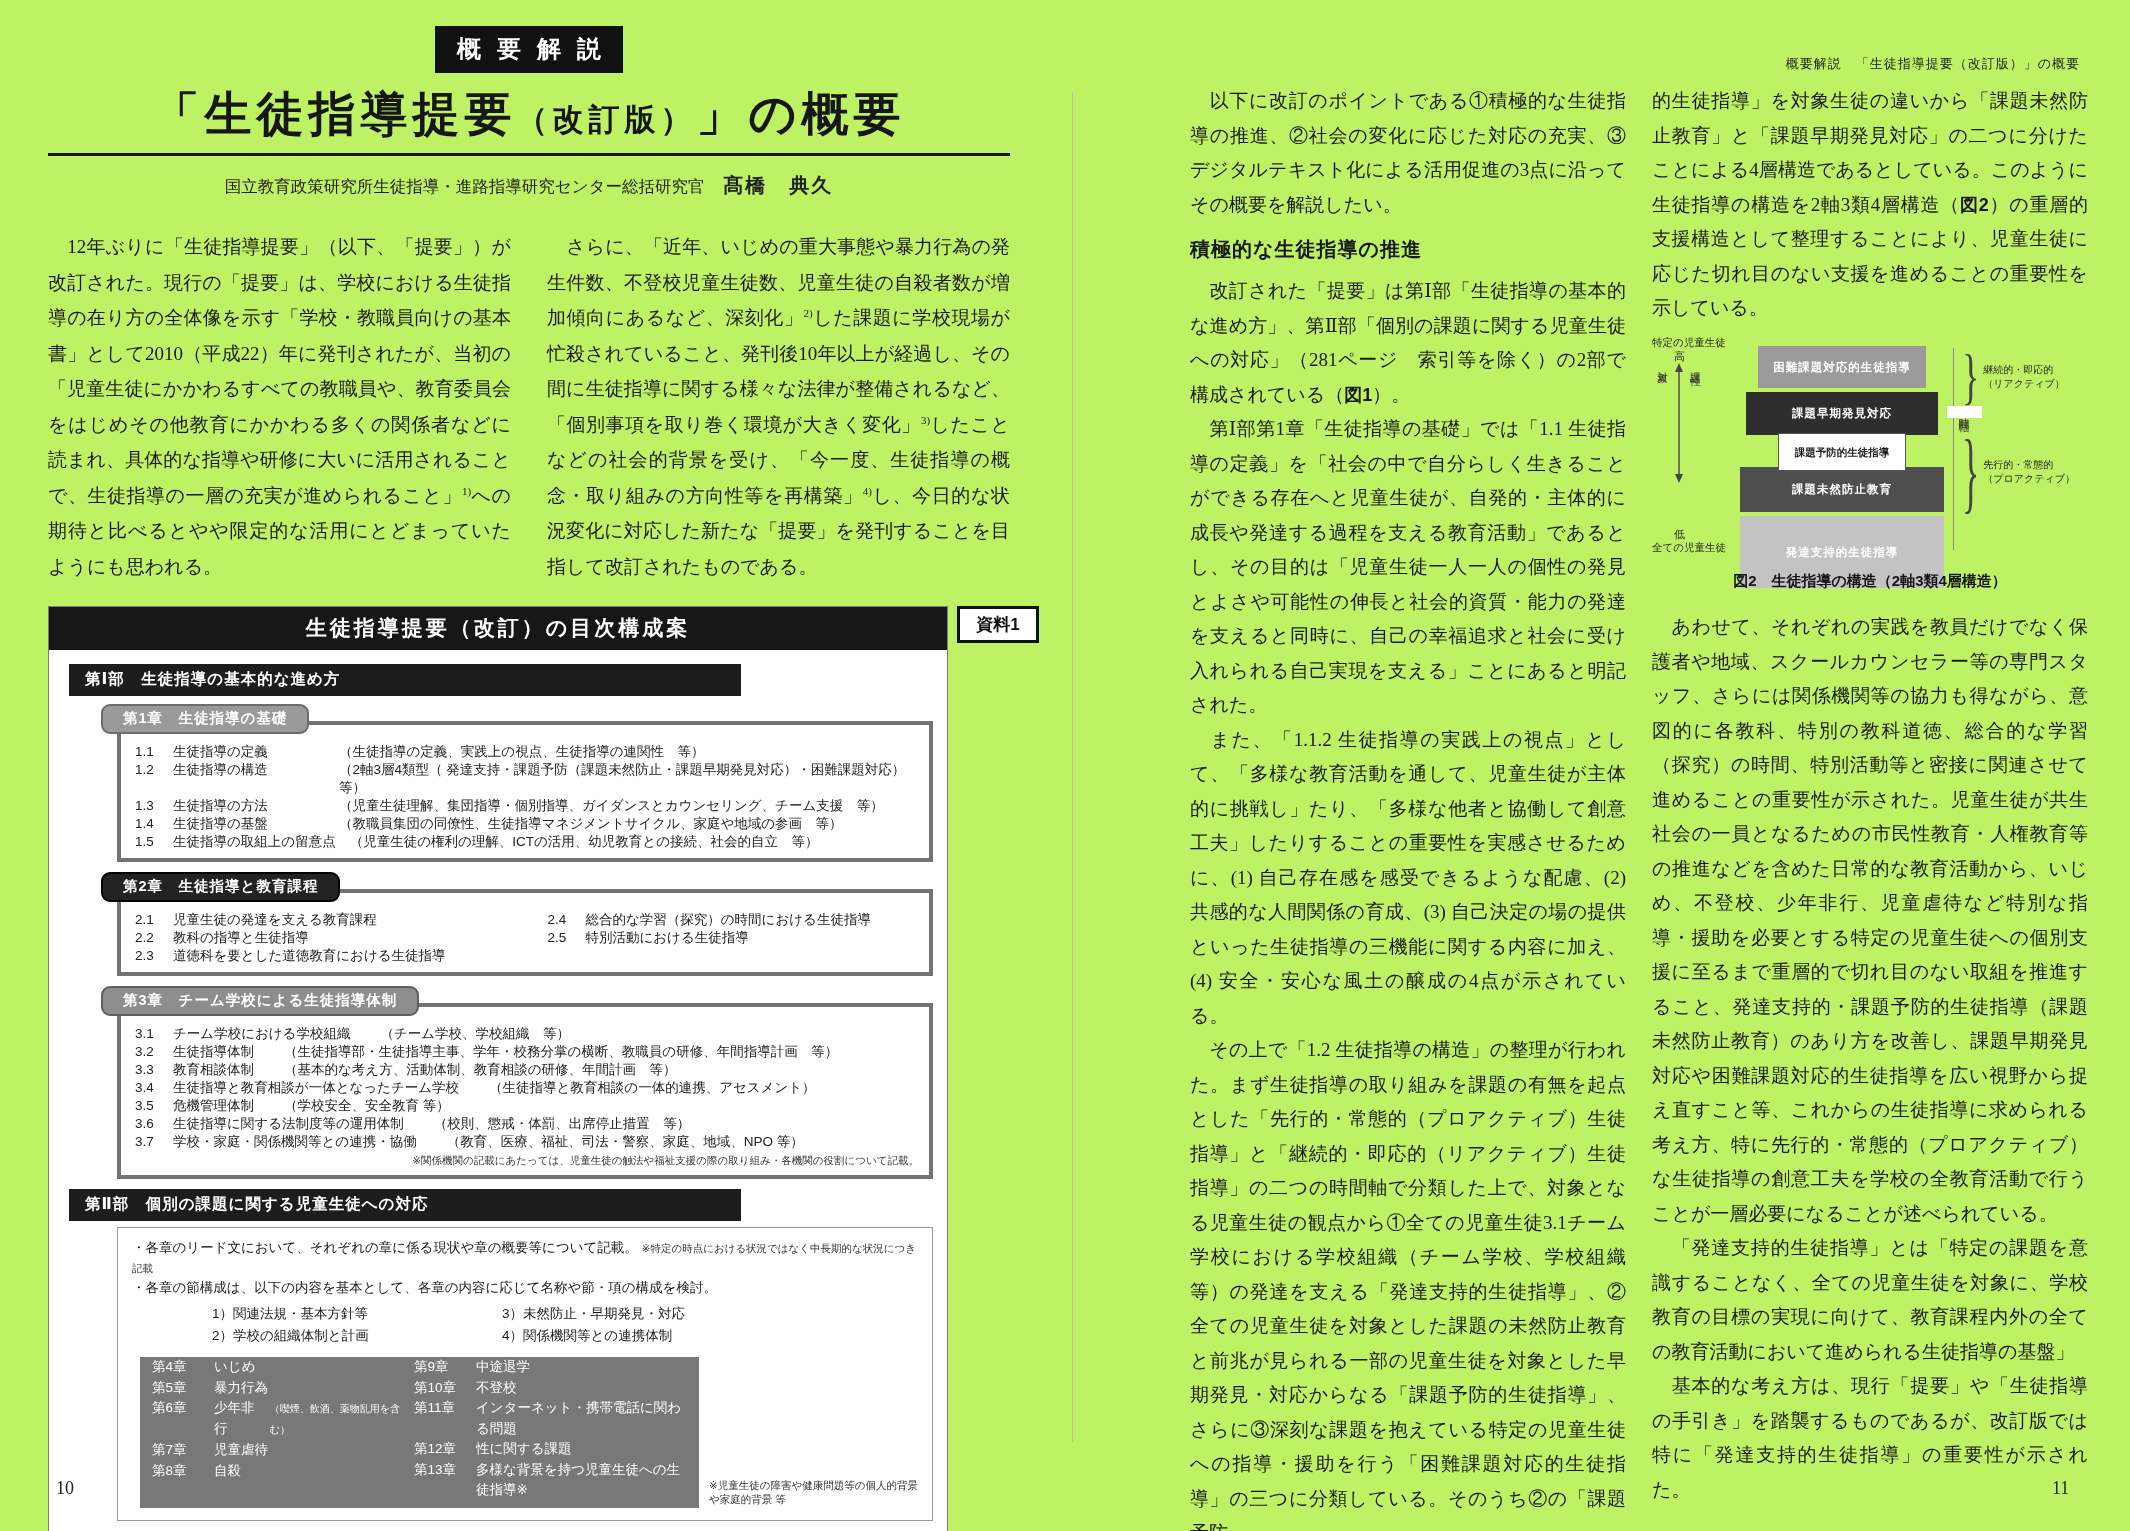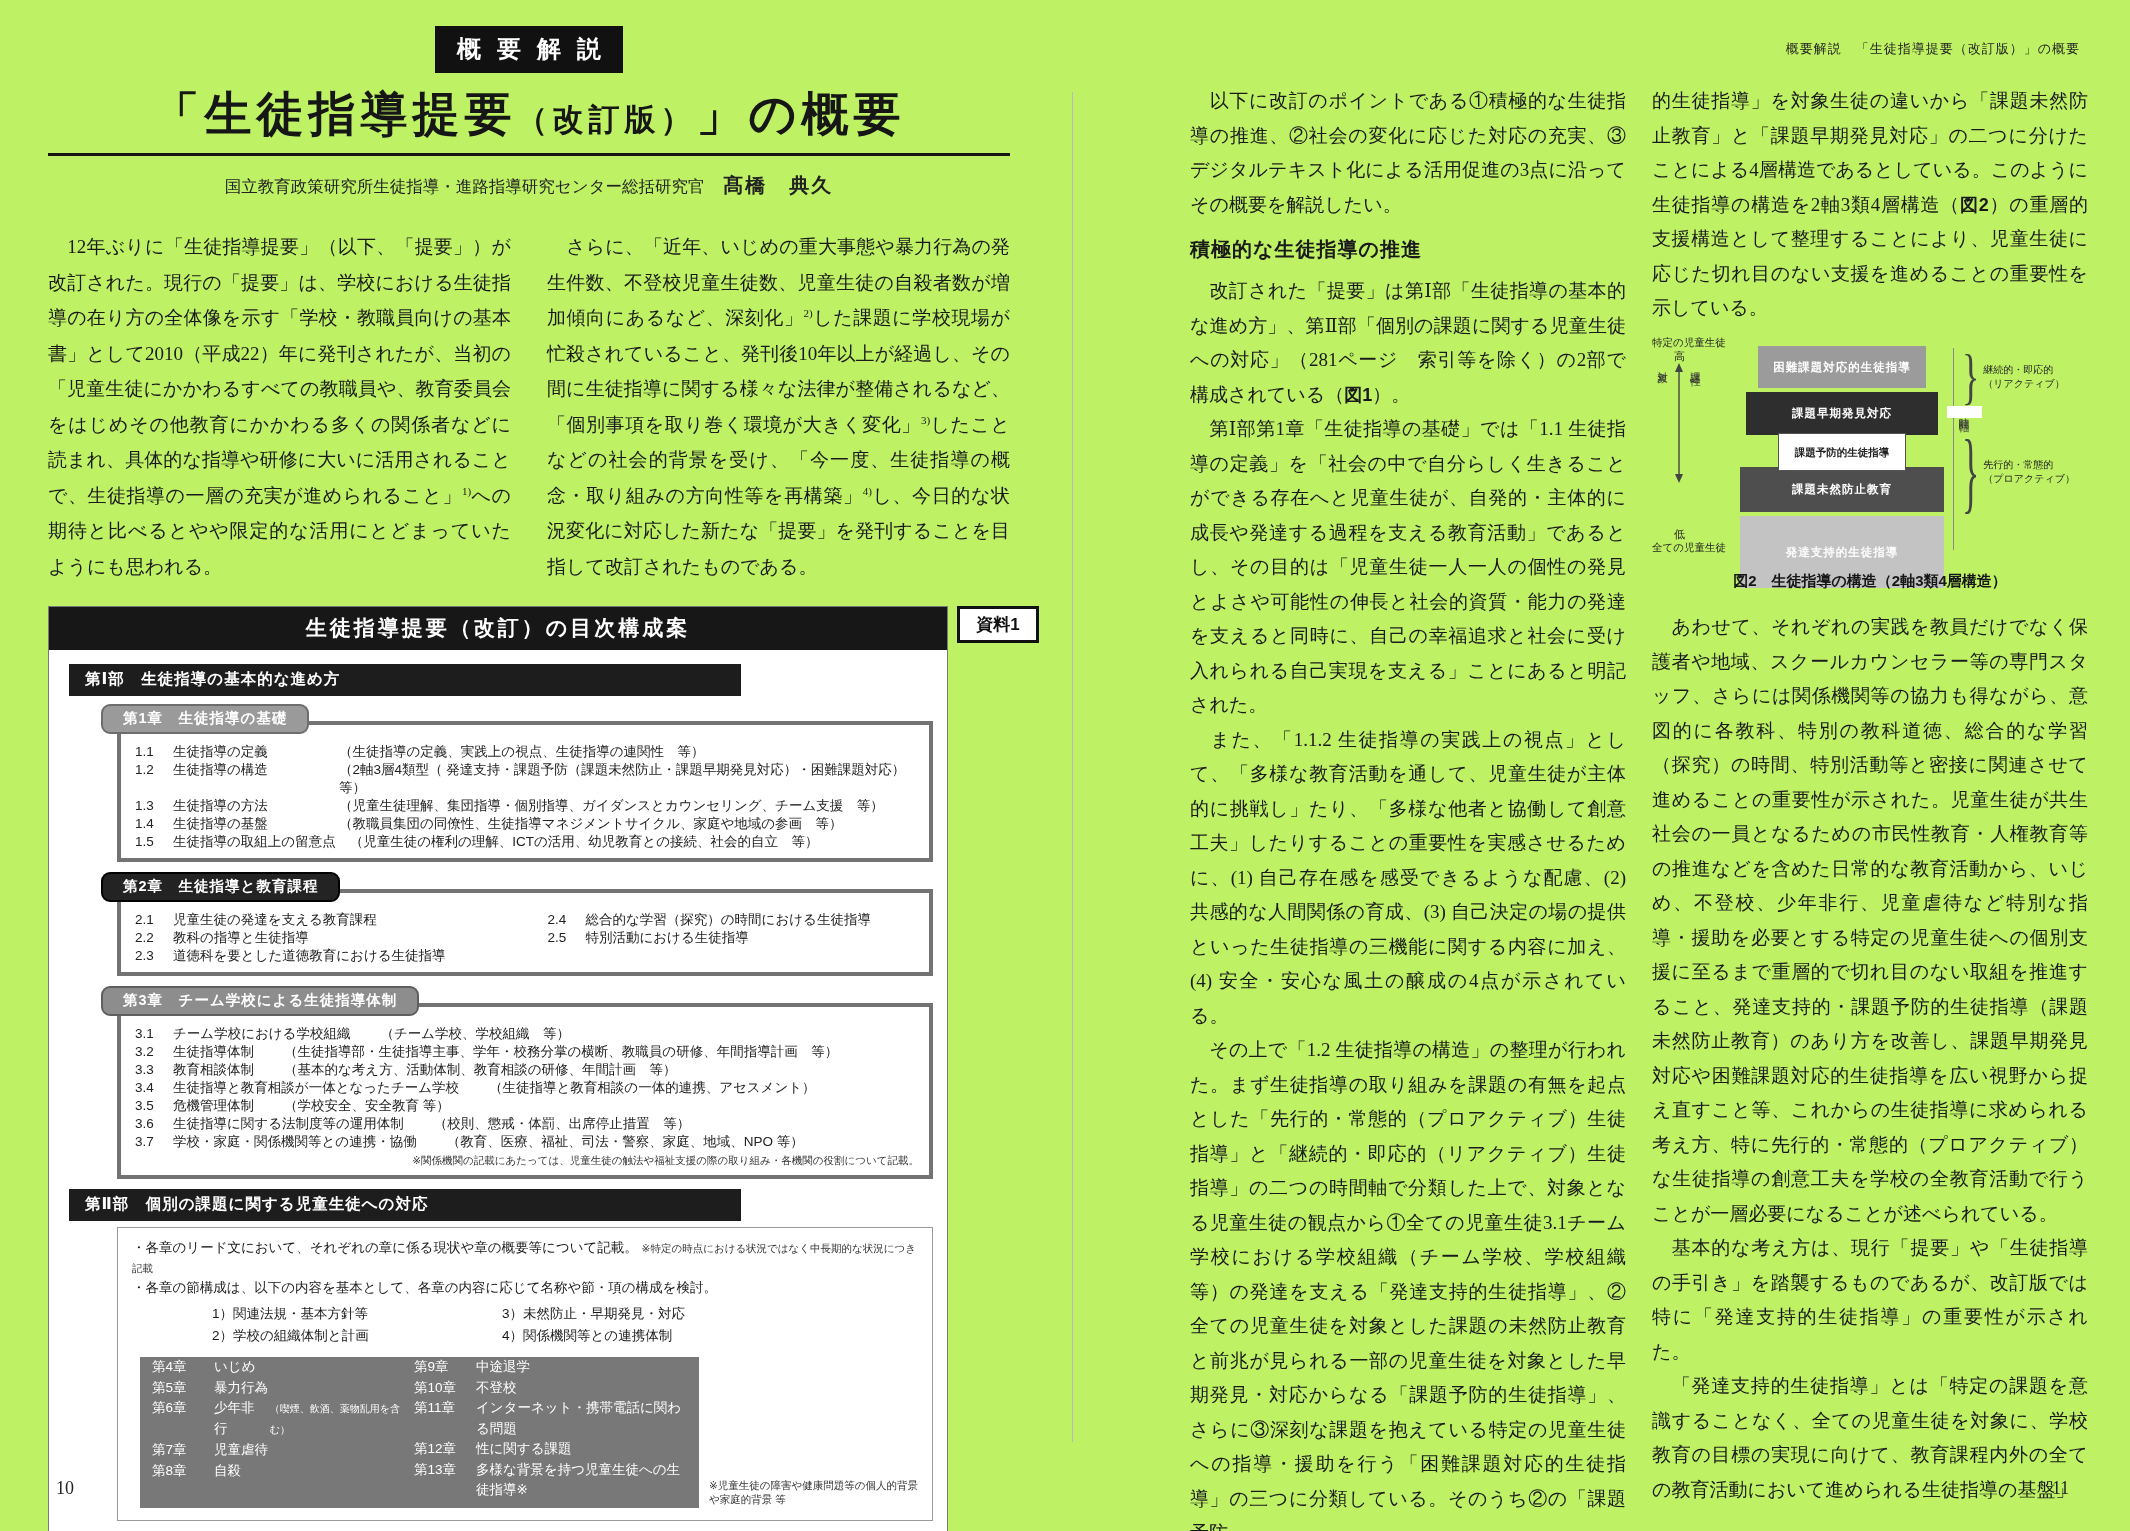--- a/index.html
+++ b/index.html
@@ -54,21 +54,21 @@
            font-size:13.5px;line-height:19px;}
   .gray-wrap{display:flex;align-items:flex-end;gap:10px;margin-left:8px;}
   .gbox{background:#787878;color:#fff;padding:0 12px 7px;display:flex;width:596px;}
   .gcol-l{width:262px;}.gcol-r{flex:1;}
   .g-row{display:flex;font-size:13.5px;line-height:20.5px;align-items:baseline;}
   .g-num{flex:none;width:62px;}
   .g-sub{font-size:10px;margin-left:4px;}
   .gbox-note{font-size:10.5px;color:#333;width:235px;line-height:14px;padding-bottom:2px;}
 
   
-  .running-head{position:absolute;top:40px;left:1700px;width:380px;text-align:right;
+  .running-head{position:absolute;top:55px;left:1700px;width:380px;text-align:right;
                 font-size:13px;color:#222;letter-spacing:1px;}
   .page-right{position:absolute;left:1190px;top:84px;width:898px;display:flex;gap:26px;}
   .rcol{width:436px;font-family:"Liberation Serif","DejaVu Serif",serif;
         font-size:19px;line-height:34.5px;text-align:justify;}
   .rcol p{margin:0;}
   .r-heading{font-family:"Liberation Sans","DejaVu Sans",sans-serif;font-size:20px;font-weight:bold;
              letter-spacing:1px;margin:12px 0 10px;line-height:30px;text-align:left;}
   .bold-ref{font-weight:bold;font-family:"Liberation Sans","DejaVu Sans",sans-serif;font-size:18px;}
 
   
@@ -417,20 +417,20 @@
                 <div>先行的・常態的</div>
                 <div>（プロアクティブ）</div>
               </div>
             </div>
           </div>
         </div>
         <div class="fig2-caption">図2　生徒指導の構造（2軸3類4層構造）</div>
       </div>
 
       <p>　あわせて、それぞれの実践を教員だけでなく保護者や地域、スクールカウンセラー等の専門スタッフ、さらには関係機関等の協力も得ながら、意図的に各教科、特別の教科道徳、総合的な学習（探究）の時間、特別活動等と密接に関連させて進めることの重要性が示された。児童生徒が共生社会の一員となるための市民性教育・人権教育等の推進などを含めた日常的な教育活動から、いじめ、不登校、少年非行、児童虐待など特別な指導・援助を必要とする特定の児童生徒への個別支援に至るまで重層的で切れ目のない取組を推進すること、発達支持的・課題予防的生徒指導（課題未然防止教育）のあり方を改善し、課題早期発見対応や困難課題対応的生徒指導を広い視野から捉え直すこと等、これからの生徒指導に求められる考え方、特に先行的・常態的（プロアクティブ）な生徒指導の創意工夫を学校の全教育活動で行うことが一層必要になることが述べられている。</p>
+      <p>　「発達支持的生徒指導」とは「特定の課題を意識することなく、全ての児童生徒を対象に、学校教育の目標の実現に向けて、教育課程内外の全ての教育活動において進められる生徒指導の基盤」</p>
       <p>　基本的な考え方は、現行「提要」や「生徒指導の手引き」を踏襲するものであるが、改訂版では特に「発達支持的生徒指導」の重要性が示された。</p>
-      <p>　「発達支持的生徒指導」とは「特定の課題を意識することなく、全ての児童生徒を対象に、学校教育の目標の実現に向けて、教育課程内外の全ての教育活動において進められる生徒指導の基盤」</p>
     </div>
   </div>
 
   <div class="page-num pn-left">10</div>
   <div class="page-num pn-right">11</div>
 </div>
 
 </body></html>

